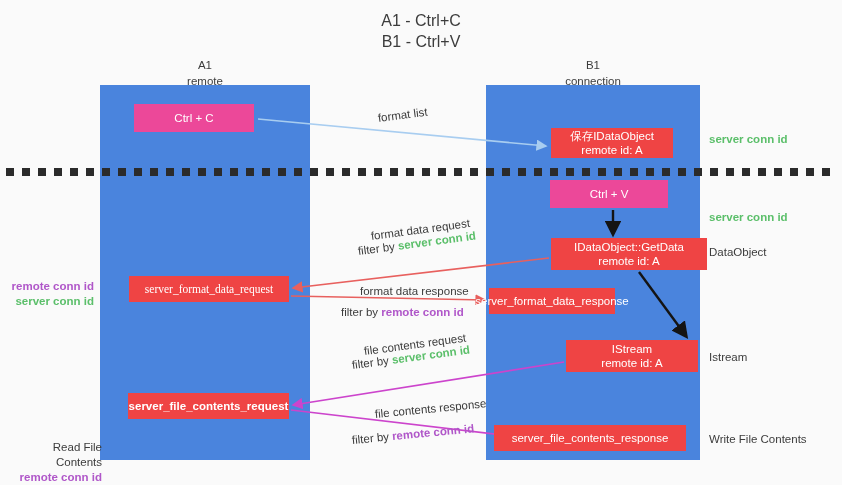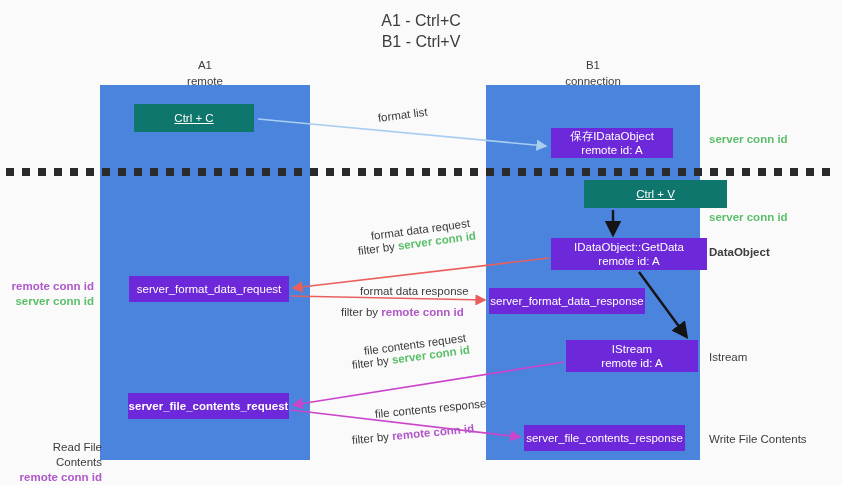--- a/index.html
+++ b/index.html
@@ -27,41 +27,41 @@
     font-size:11.5px;line-height:16px;white-space:pre-line;
   }
   .lane-head-a{left:100px;top:57px;width:210px;}
   .lane-head-b{left:486px;top:57px;width:214px;}
 
   .box{
     position:absolute;display:flex;align-items:center;justify-content:center;
     text-align:center;color:#ffffff;font-size:11.5px;line-height:14px;
     white-space:pre-line;box-sizing:border-box;
   }
-  .box-green{background:#0f766e;text-decoration:underline;}
-  .box-orange{background:#6d28d9;}
+  .box-green{background:#ec4899;}
+  .box-orange{background:#ef4444;}
 
   .b-ctrlc{left:134px;top:104px;width:120px;height:28px;}
   .b-save{left:551px;top:128px;width:122px;height:30px;}
-  .b-ctrlv{left:584px;top:180px;width:143px;height:28px;}
+  .b-ctrlv{left:550px;top:180px;width:118px;height:28px;}
   .b-getdata{left:551px;top:238px;width:156px;height:32px;}
-  .b-fmtreq{left:129px;top:276px;width:160px;height:26px;}
-  .b-fmtresp{left:489px;top:288px;width:156px;height:26px;}
+  .b-fmtreq{left:129px;top:276px;width:160px;height:26px;font-family:Liberation Serif, serif;}
+  .b-fmtresp{left:489px;top:288px;width:126px;height:26px;}
   .b-istream{left:566px;top:340px;width:132px;height:32px;}
   .b-filereq{left:128px;top:393px;width:161px;height:26px;font-weight:bold;}
-  .b-fileresp{left:524px;top:425px;width:161px;height:26px;}
+  .b-fileresp{left:494px;top:425px;width:192px;height:26px;}
 
   .side{
     position:absolute;font-size:11.5px;line-height:15px;white-space:pre-line;
   }
   .side-green{color:#5bbf6a;font-weight:bold;}
   .side-dark{color:#3c3c3c;}
   .s-conn1{left:709px;top:132px;}
   .s-conn2{left:709px;top:210px;}
-  .s-dataobject{left:709px;top:245px;font-weight:bold;}
+  .s-dataobject{left:709px;top:245px;}
   .s-istream{left:709px;top:350px;}
   .s-write{left:709px;top:432px;}
 
   .lbl-left{position:absolute;font-size:11.5px;line-height:15px;}
   .l-remote{color:#b057c9;font-weight:bold;}
   .l-server{color:#5bbf6a;font-weight:bold;}
   .l-plain{color:#3c3c3c;}
   .left1{left:8px;top:279px;text-align:right;width:86px;}
   .left2{left:8px;top:392px;text-align:right;width:94px;margin-top:48px;}
 

